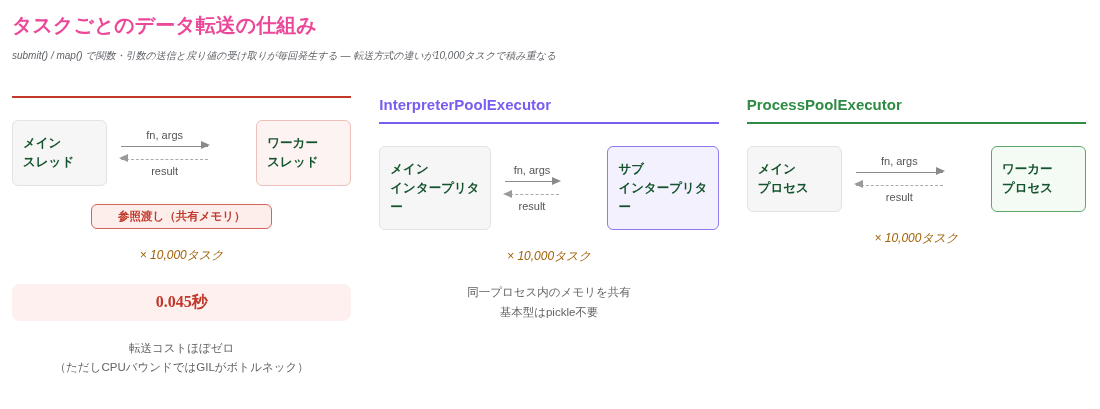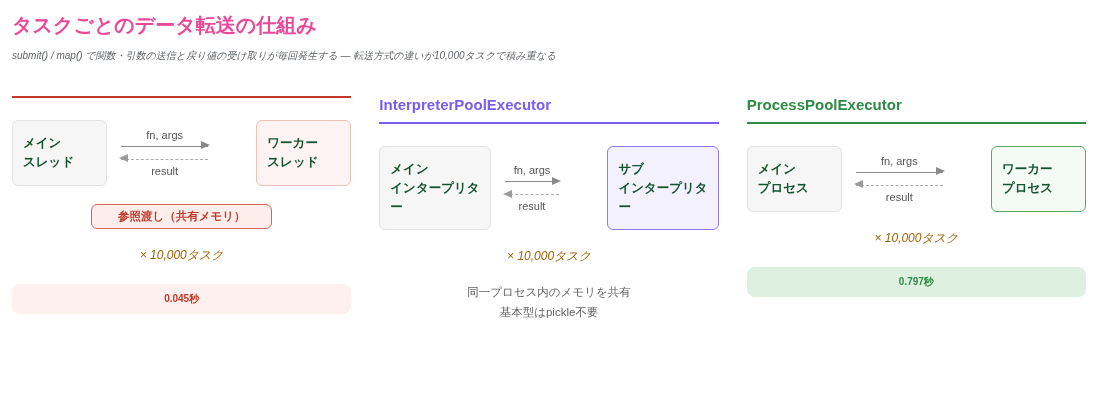--- a/index.html
+++ b/index.html
@@ -131,23 +131,24 @@
     font-size: 12px;
     color: #a16207;
     margin-top: 18px;
   }
   .time-bar {
     margin-top: 20px;
     background: var(--bar-bg);
     border-radius: 8px;
     text-align: center;
     padding: 8px 0;
-    font-size: 10px;
+    font-size: 16px;
     font-weight: bold;
     color: var(--accent);
+    font-family: Liberation Serif, serif;
   }
   .note {
     text-align: center;
     font-size: 11.5px;
     color: #636363;
     line-height: 1.7;
     margin-top: 18px;
     white-space: pre-line;
   }
 </style>
@@ -171,20 +172,22 @@
         <div class="arrow-label label-bottom">result</div>
       </div>
       <div class="node-box worker-box">ワーカー
 スレッド</div>
     </div>
     <div class="badge-row">
       <span class="badge">参照渡し（共有メモリ）</span>
     </div>
     <div class="multiplier">× 10,000タスク</div>
     <div class="time-bar">0.045秒</div>
+    <div class="note">転送コストほぼゼロ
+（ただしCPUバウンドではGILがボトルネック）</div>
   </section>
 
   <section class="column" style="--accent: #7a5cf0; --box-bg: #f4f1fe; --box-border: #8f7af2; --badge-bg: #edeafd; --badge-border: #9886f3; --bar-bg: #edebfc;">
     <h2 class="col-title">InterpreterPoolExecutor</h2>
     <div class="col-rule"></div>
     <div class="diagram">
       <div class="node-box main-box">メイン
 インタープリタ
 ー</div>
       <div class="arrows">
@@ -211,16 +214,15 @@
       <div class="arrows">
         <div class="arrow-label label-top">fn, args</div>
         <div class="line-solid"></div>
         <div class="line-dashed"></div>
         <div class="arrow-label label-bottom">result</div>
       </div>
       <div class="node-box worker-box">ワーカー
 プロセス</div>
     </div>
     <div class="multiplier">× 10,000タスク</div>
-    <div class="time-bar">0.797秒</div>
   </section>
 
 </div>
 
 </body></html>

